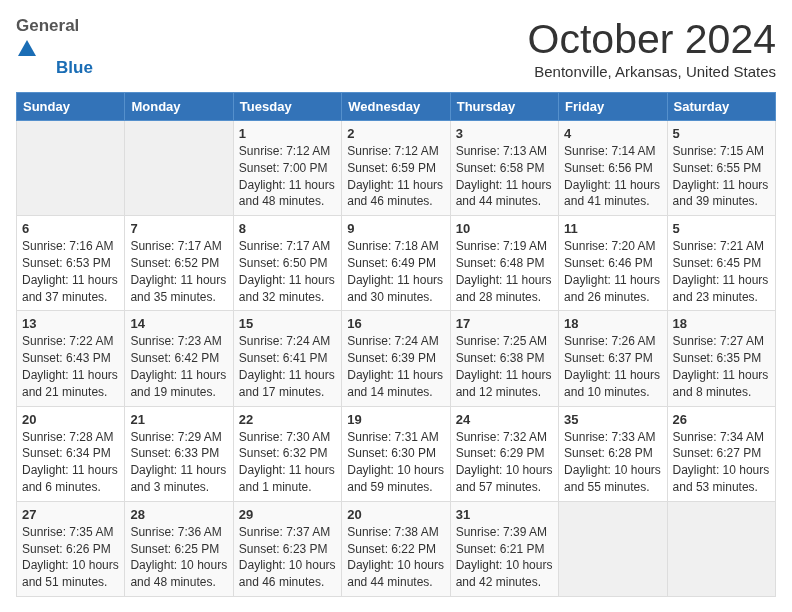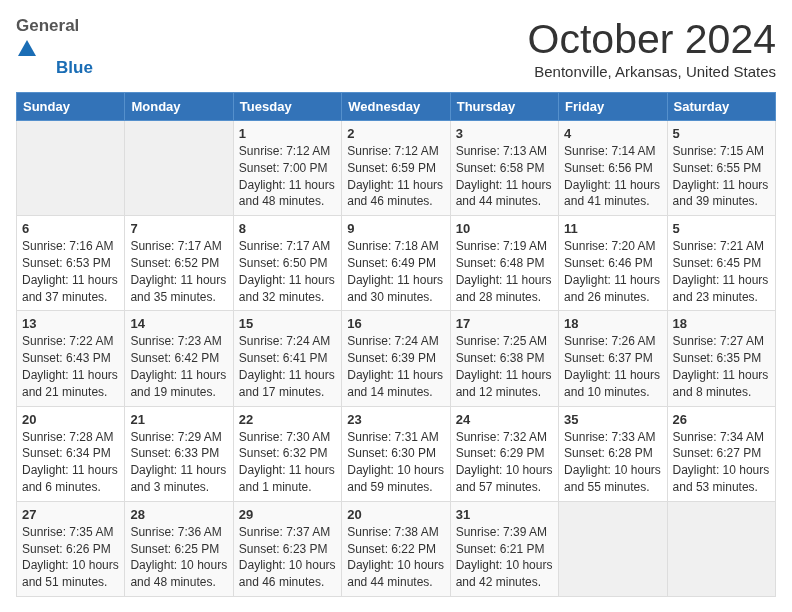--- a/index.html
+++ b/index.html
@@ -196,21 +196,21 @@
         </td>
         <td>
           <div class="day-number">21</div>
           <div class="day-detail">Sunrise: 7:29 AM<br>Sunset: 6:33 PM<br>Daylight: 11 hours and 3 minutes.</div>
         </td>
         <td>
           <div class="day-number">22</div>
           <div class="day-detail">Sunrise: 7:30 AM<br>Sunset: 6:32 PM<br>Daylight: 11 hours and 1 minute.</div>
         </td>
         <td>
-          <div class="day-number">23</div>
+          <div class="day-number">19</div>
           <div class="day-detail">Sunrise: 7:31 AM<br>Sunset: 6:30 PM<br>Daylight: 10 hours and 59 minutes.</div>
         </td>
         <td>
           <div class="day-number">24</div>
           <div class="day-detail">Sunrise: 7:32 AM<br>Sunset: 6:29 PM<br>Daylight: 10 hours and 57 minutes.</div>
         </td>
         <td>
           <div class="day-number">35</div>
           <div class="day-detail">Sunrise: 7:33 AM<br>Sunset: 6:28 PM<br>Daylight: 10 hours and 55 minutes.</div>
         </td>

